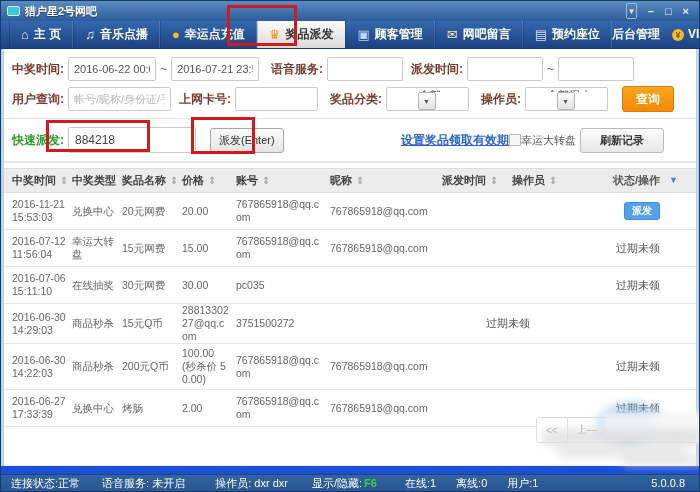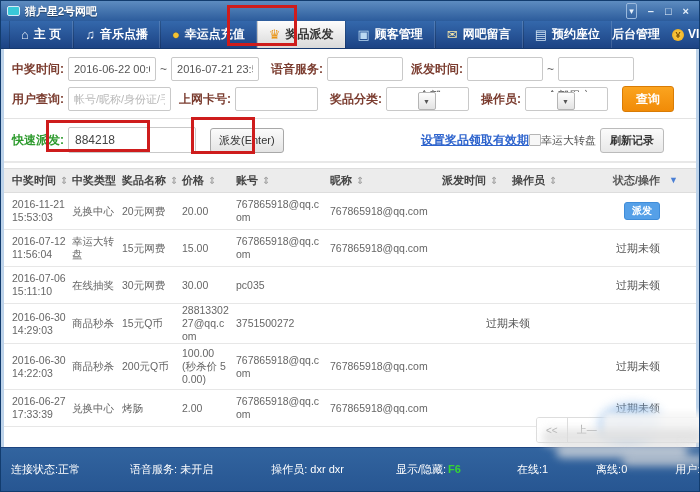--- a/index.html
+++ b/index.html
@@ -57,21 +57,21 @@
 
   
   .quick-bar { display:flex; align-items:center; height:44px; padding:0 32px 0 8px; border-bottom:2px solid #e8e8e8; }
   .quick-label { color:#2e9b2e; font-size:12px; font-weight:bold; white-space:nowrap; }
   .quick-input { width:128px; height:26px; margin-left:4px; border:1px solid #c9c9c9; border-radius:2px; font-size:12px; color:#444; padding:0 6px; }
   .dispatch-enter-btn { margin-left:14px; height:25px; padding:0 8px; background:linear-gradient(#fbfbfb,#e4e4e4); border:1px solid #a8a8a8; border-radius:3px; color:#333; font-size:11px; cursor:pointer; white-space:nowrap; }
   .quick-right { margin-left:auto; display:flex; align-items:center; gap:0; }
   .validity-link { color:#2e64cd; font-size:12px; font-weight:bold; text-decoration:underline; cursor:pointer; white-space:nowrap; }
   .checkbox { width:12px; height:12px; border:1px solid #b5b5b5; background:#f7f7f7; border-radius:1px; cursor:pointer; }
   .cb-label { color:#555; font-size:11px; white-space:nowrap; }
-  .refresh-btn { height:25px; padding:0 9px; margin-left:4px; background:linear-gradient(#fbfbfb,#e8e8e8); border:1px solid #bbb; border-radius:3px; color:#333; font-size:11px; font-weight:bold; cursor:pointer; white-space:nowrap; }
+  .refresh-btn { height:25px; padding:0 19px; margin-left:4px; background:linear-gradient(#fbfbfb,#e8e8e8); border:1px solid #bbb; border-radius:3px; color:#333; font-size:11px; font-weight:bold; cursor:pointer; white-space:nowrap; }
 
   
   .table { margin-top:5px; }
   .thead, .trow { display:grid; grid-template-columns:60px 50px 60px 54px 94px 112px 70px 46px 1fr; padding:0 8px; }
   .thead { position:relative; height:25px; align-items:center; background:#ececec; border-top:1px solid #ddd; border-bottom:1px solid #ddd; }
   .hcell { display:flex; align-items:center; gap:4px; font-size:11px; font-weight:bold; color:#444; cursor:pointer; white-space:nowrap; }
   .sort-ic { color:#9a9a9a; font-size:10px; font-weight:normal; }
   .filter-ic { position:absolute; right:18px; top:6px; color:#4a7fd4; font-size:9px; cursor:pointer; }
   .trow { min-height:37px; align-items:center; border-bottom:1px solid #e7e7e7; }
   .trow:nth-child(5) { min-height:46px; }
@@ -86,21 +86,21 @@
 
   
   .smudge { position:absolute; pointer-events:none; z-index:40; }
   .sm-white { left:598px; top:363px; width:104px; height:28px; background:#f6f6f6; opacity:.92; filter:blur(3px); border-radius:8px; }
   .sm-blue { left:596px; top:356px; width:60px; height:38px; background:#5b9be0; opacity:.6; filter:blur(6px); border-radius:50% 40% 55% 45%; }
   .sm-g1 { left:538px; top:380px; width:162px; height:17px; background:#dcdcdc; opacity:.75; filter:blur(4px); border-radius:10px; }
   .sm-g2 { left:552px; top:396px; width:132px; height:13px; background:#e2e2e2; opacity:.75; filter:blur(4px); border-radius:10px; }
   .sm-g3 { left:618px; top:406px; width:84px; height:11px; background:#dddddd; opacity:.7; filter:blur(4px); border-radius:10px; }
 
   
-  .statusbar { position:absolute; left:0; bottom:0; width:100%; height:44px; background:linear-gradient(#32649f,#275692); border-top:1px solid #1c4480; display:flex; align-items:center; color:#fff; font-size:11px;gap:28px; }
+  .statusbar { position:absolute; left:0; bottom:0; width:100%; height:17px; background:linear-gradient(#32649f,#275692); border-top:1px solid #1c4480; display:flex; align-items:center; color:#fff; font-size:11px; }
   .sb-item { white-space:nowrap; }
   .sb-conn { margin-left:10px; }
   .sb-voice { margin-left:22px; }
   .sb-oper { margin-left:30px; }
   .sb-toggle { margin-left:24px; }
   .sb-online { margin-left:28px; }
   .sb-offline { margin-left:20px; }
   .sb-users { margin-left:20px; }
   .f6 { color:#35d435; font-weight:bold; margin-left:2px; }
   .sb-version { margin-left:auto; margin-right:14px; }

